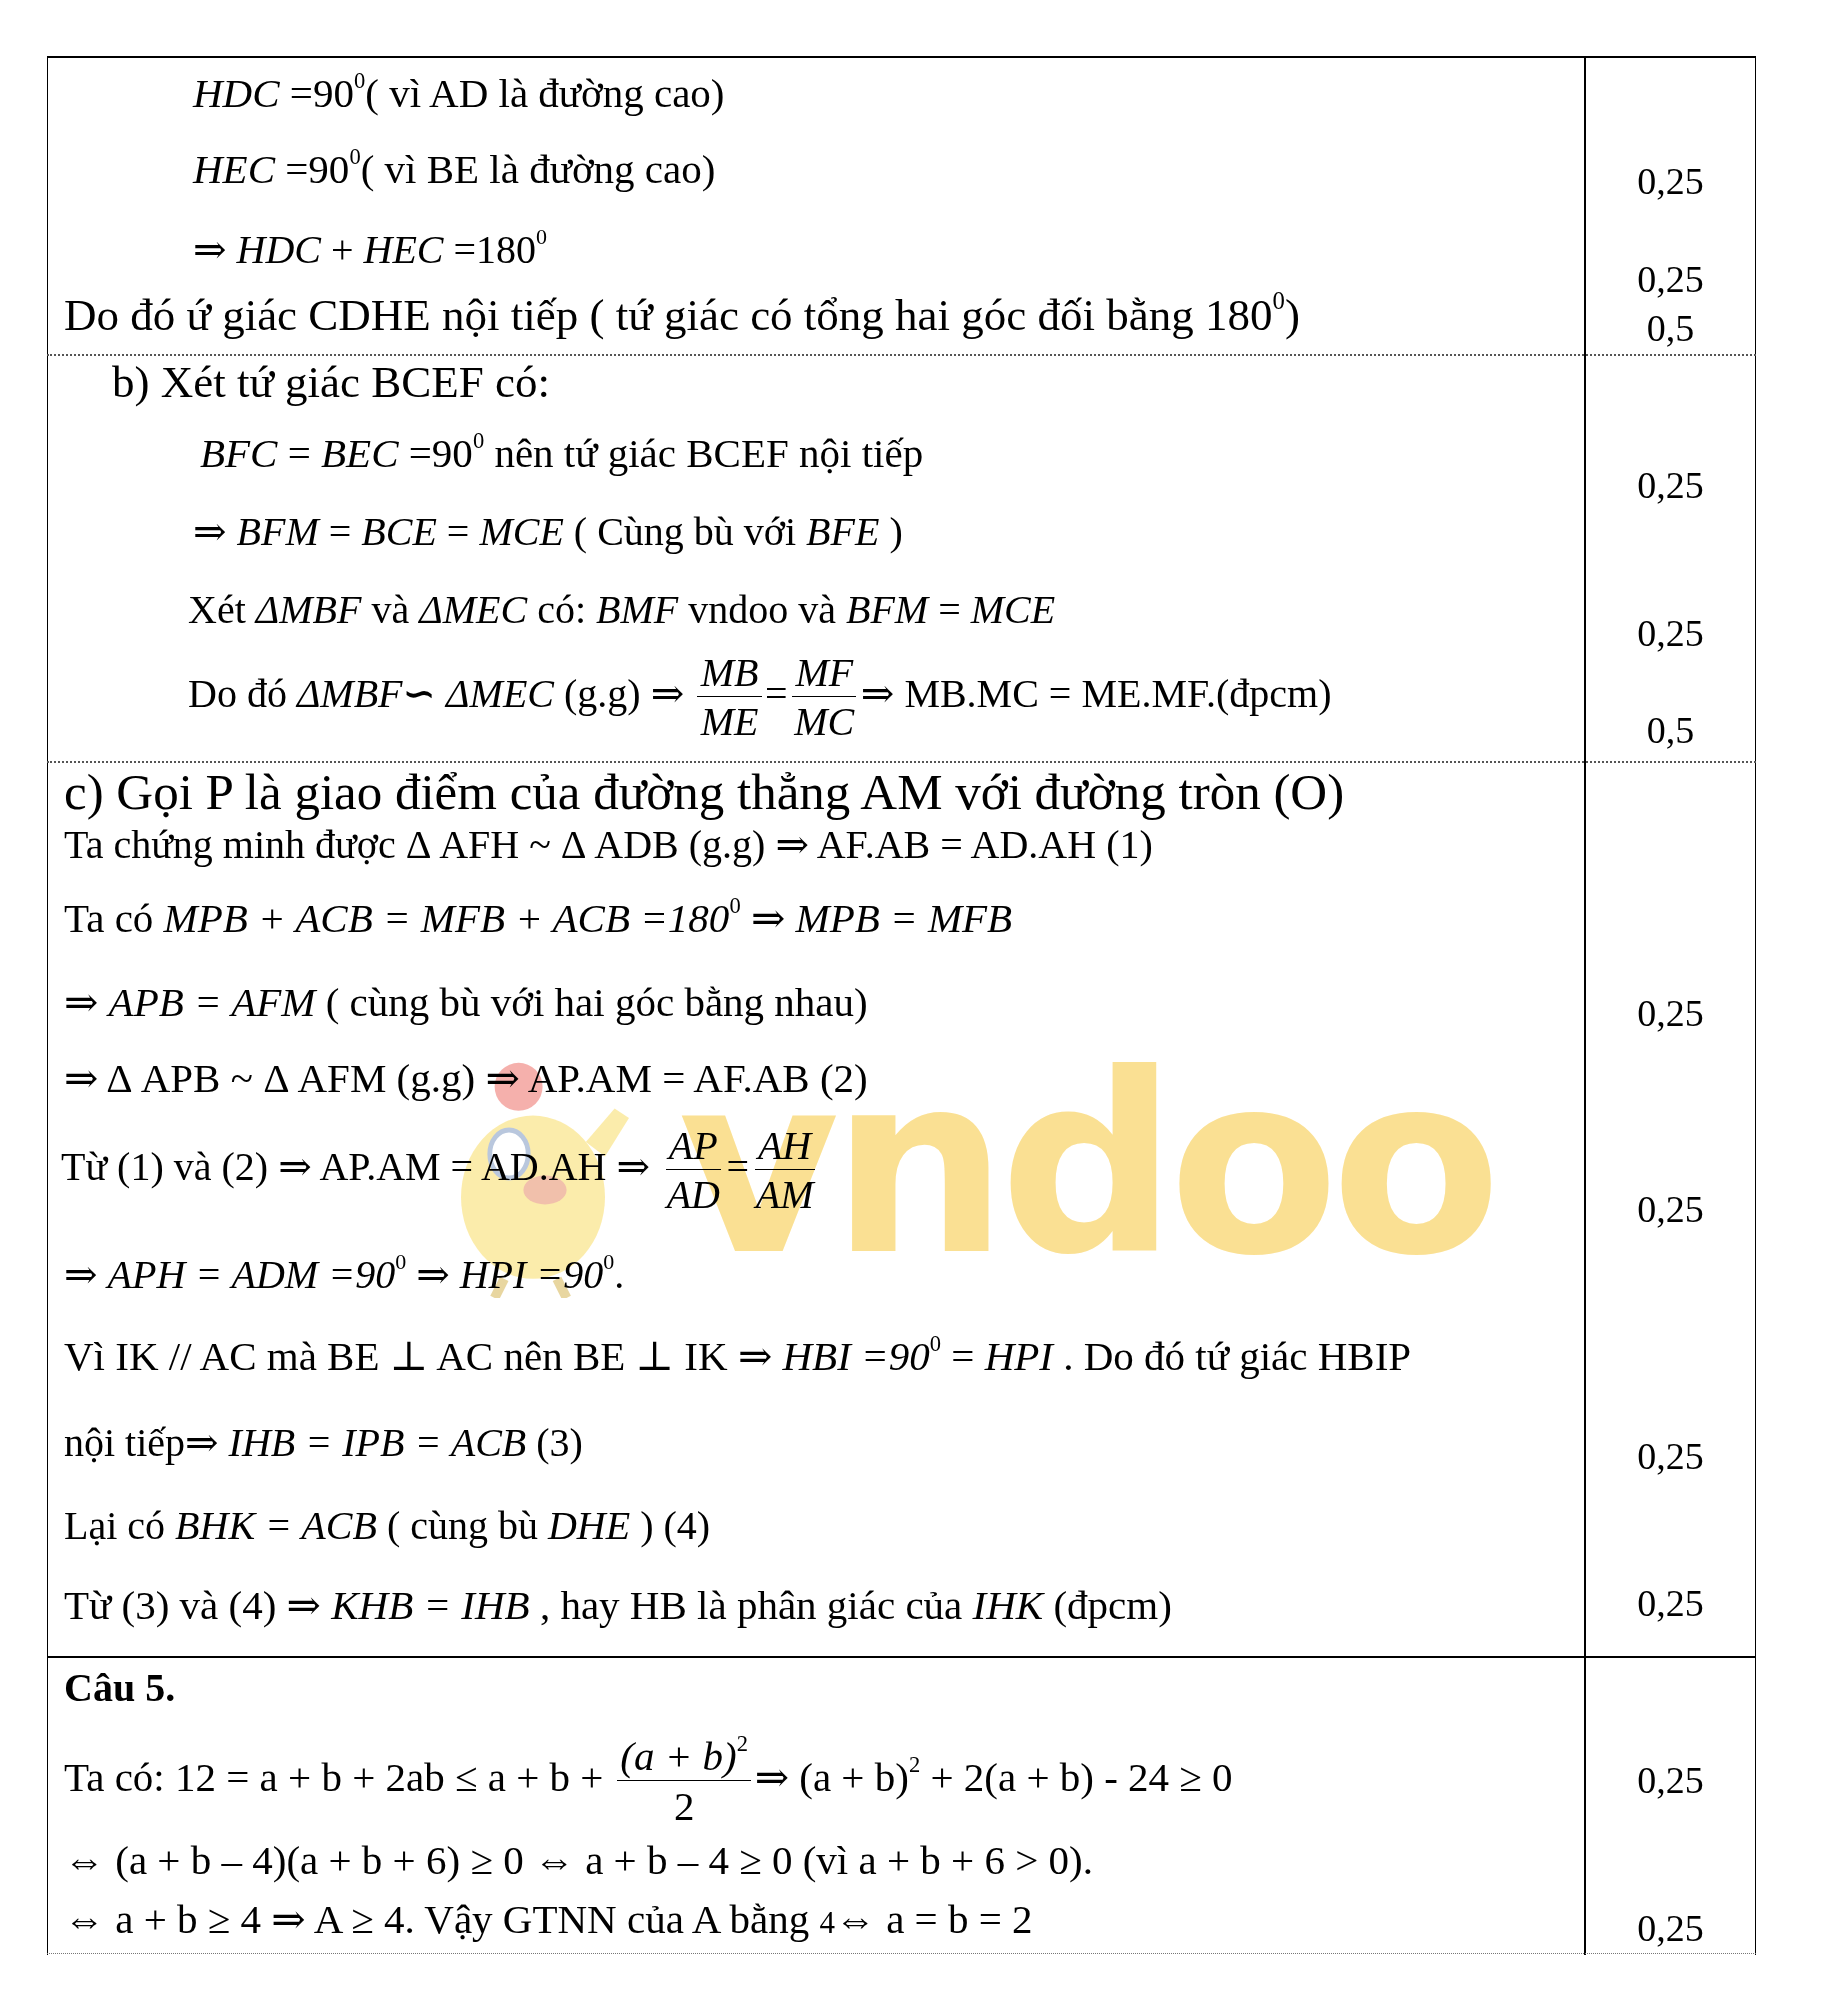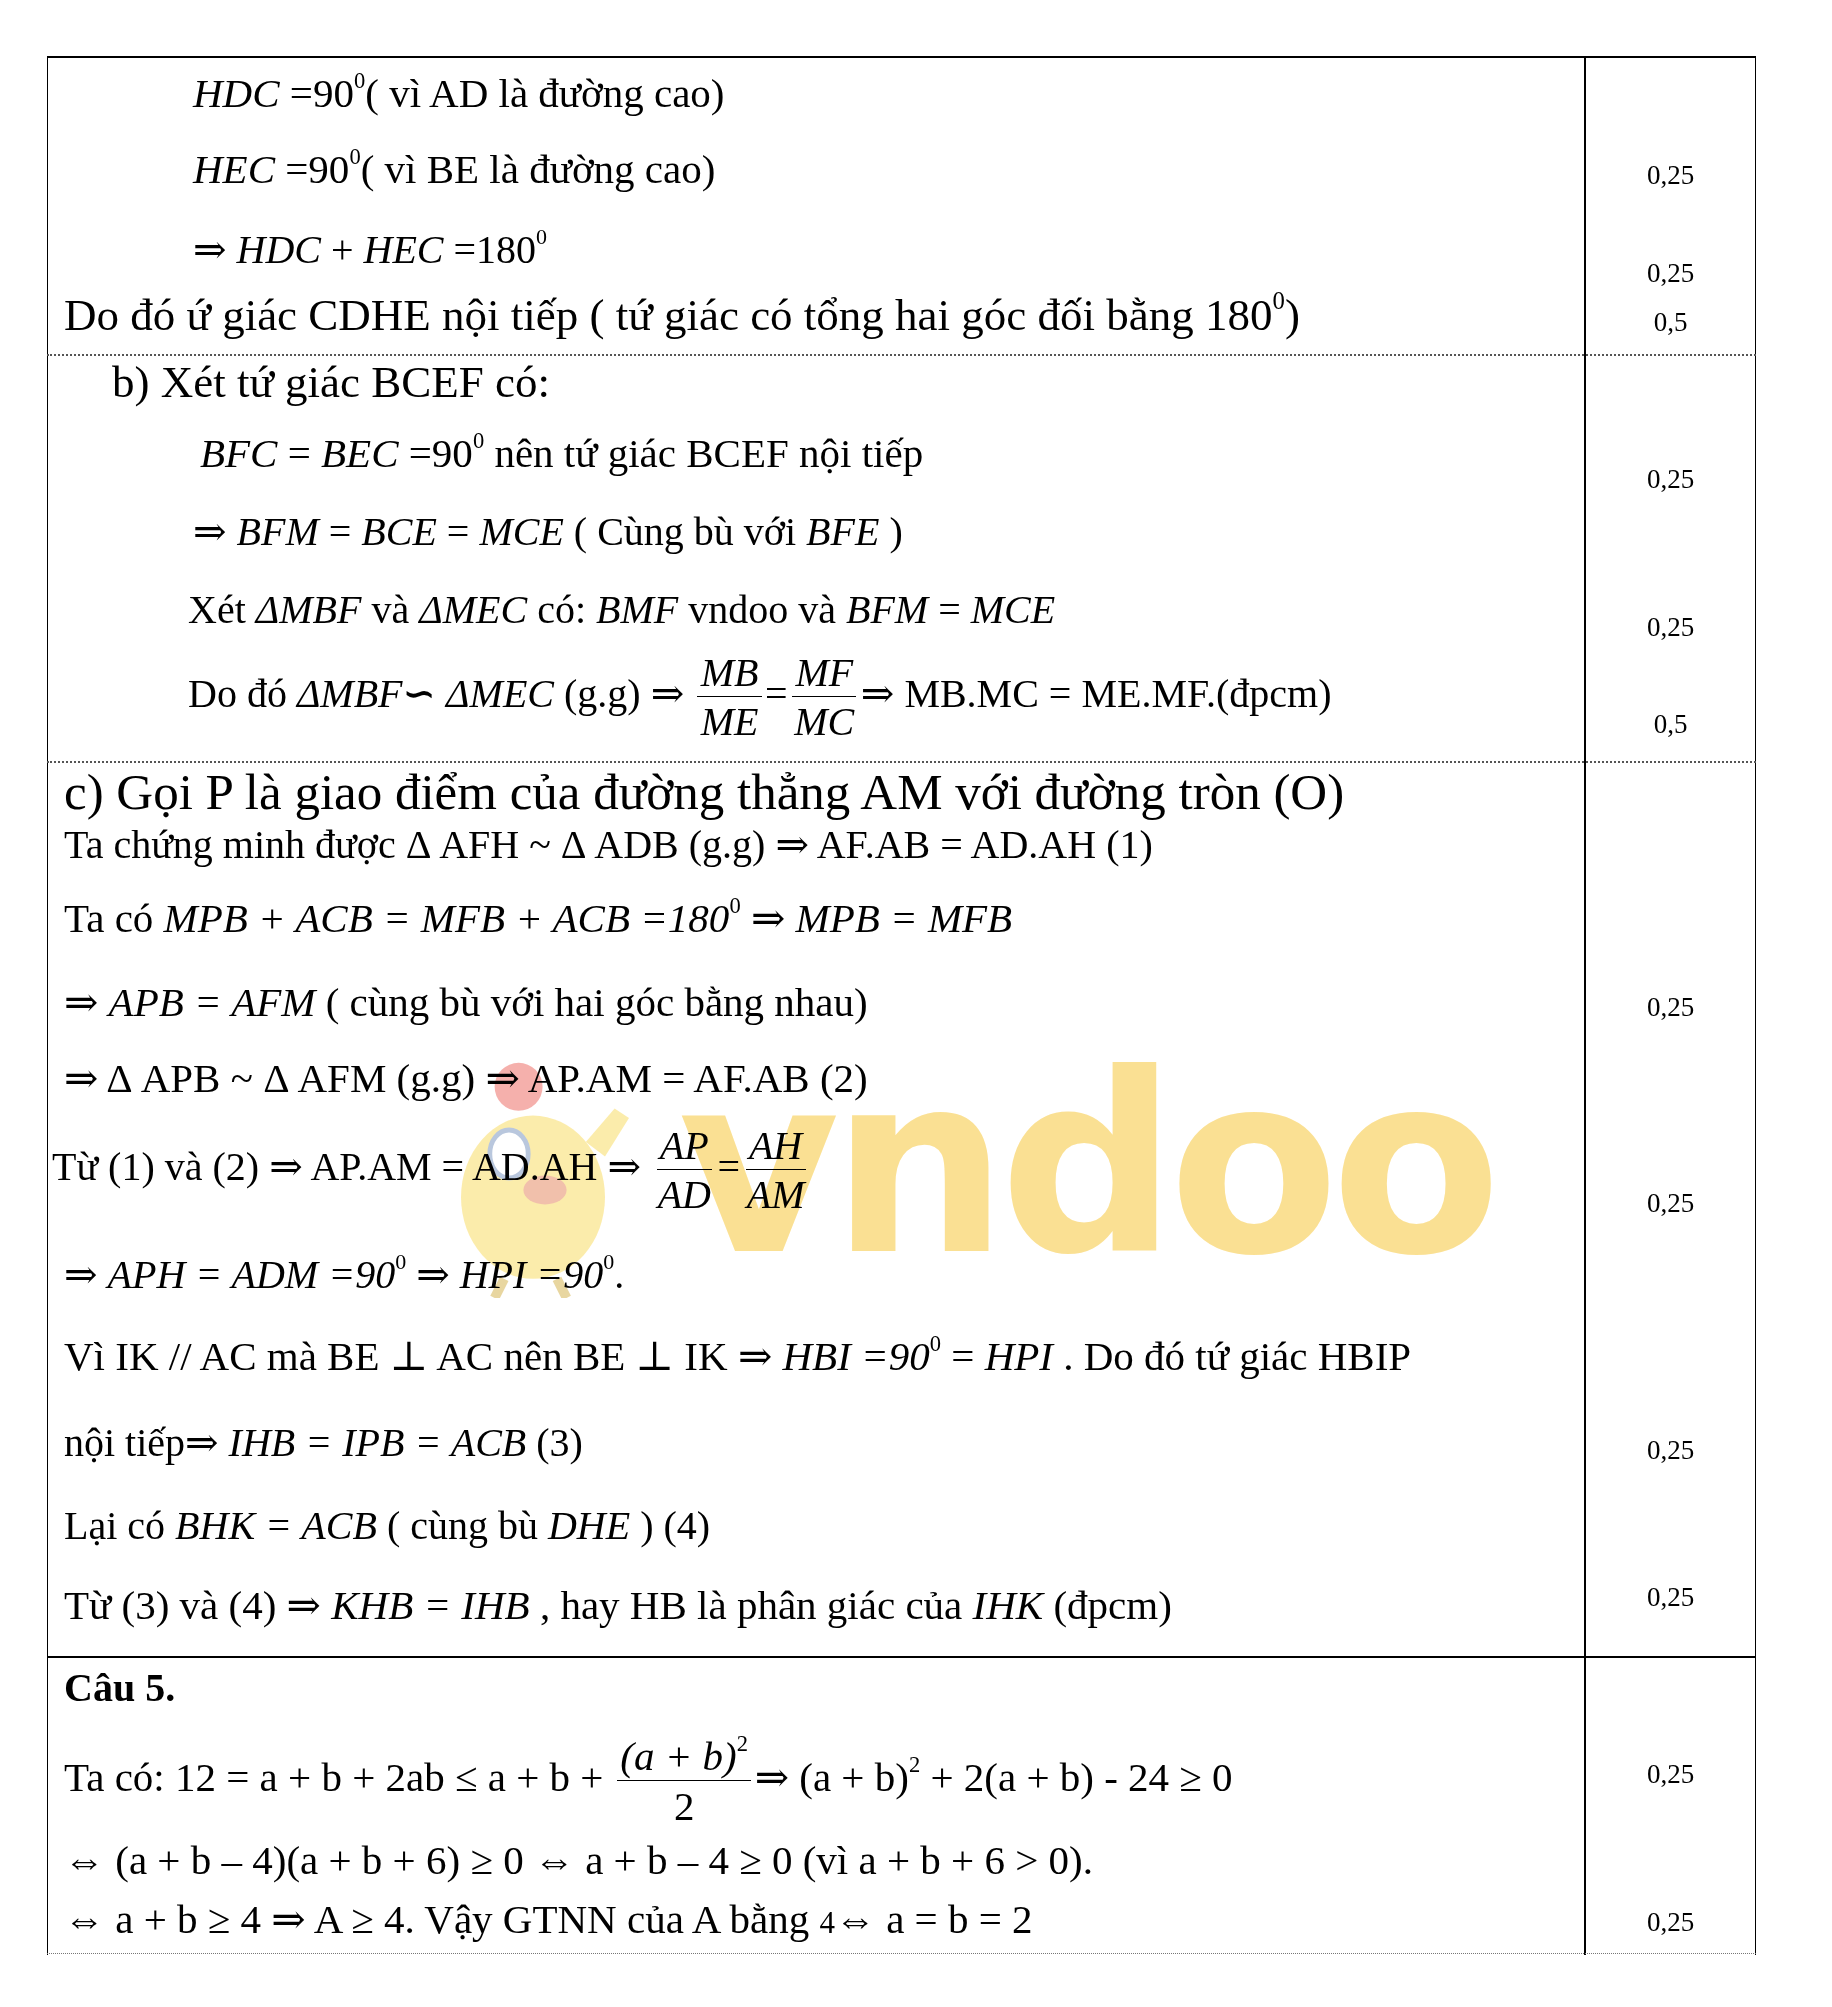--- a/index.html
+++ b/index.html
@@ -7,21 +7,21 @@
          font-family: "Liberation Serif", "DejaVu Serif", serif; color: #000; }
   .tbl { position: absolute; left: 47px; top: 56px; width: 1709px; height: 1899px;
          border-left: 1.7px solid #000; border-right: 1.7px solid #000; border-top: 2.5px solid #000;
          box-sizing: border-box; }
   .colline { position: absolute; left: 1584px; top: 56px; width: 1.7px; height: 1899px; background: #000; }
   .sep-dot { position: absolute; left: 47px; width: 1709px; height: 0; border-top: 2.5px dotted #555; }
   .sep-solid { position: absolute; left: 47px; width: 1709px; height: 0; border-top: 2.5px solid #000; }
   .sep-bottom { position: absolute; left: 47px; width: 1709px; height: 0; border-top: 1.7px dotted #777; }
   .line { position: absolute; white-space: nowrap; font-size: 41px; line-height: 1; }
   .line.sm { font-size: 40px; }
-  .score { position: absolute; left: 1585px; width: 171px; text-align: center; font-size: 27px; line-height: 1; }
+  .score { position: absolute; left: 1585px; width: 171px; text-align: center; font-size: 38px; line-height: 1; }
   i, .m { font-style: italic; }
   sup { font-size: 0.55em; vertical-align: 0.85em; line-height: 0; }
   .frac { display: inline-flex; flex-direction: column; align-items: center; vertical-align: middle;
           font-style: italic; margin: 0 3.3px; }
   .frac .num { padding: 0 3.3px 3.3px; border-bottom: 1.7px solid #000; line-height: 1; }
   .frac .den { padding: 5px 3.3px 0; line-height: 1; }
   .bold { font-weight: bold; }
   .watermark { position: absolute; left: 413px; top: 1041px; width: 868px; height: 265px; pointer-events: none; opacity: 0.42; }
   .wm-text { position: absolute; left: 265px; top: 0; font-family: "DejaVu Sans", sans-serif; font-weight: bold;
              font-size: 248px; line-height: 1; color: #f5b700; letter-spacing: -8.3px; }
@@ -90,21 +90,21 @@
 
 <div class="line" style="left:64px; top:767px; font-size:51px">c) Gọi P là giao điểm của đường thẳng AM với đường tròn (O)</div>
 <div class="line sm" style="left:64px; top:825px">Ta chứng minh được   Δ AFH ~ Δ ADB (g.g) ⇒ AF.AB = AD.AH    (1)</div>
 <div class="line" style="left:64px; top:898px">
   <span>Ta có  </span><i>MPB + ACB = MFB + ACB =180</i><sup>0</sup><span> ⇒ </span><i>MPB  = MFB</i>
 </div>
 <div class="line" style="left:64px; top:982px">
   <span>⇒  </span><i>APB  = AFM</i><span>  ( cùng bù với hai góc bằng nhau)</span>
 </div>
 <div class="line" style="left:64px; top:1058px">⇒ Δ APB  ~   Δ AFM (g.g) ⇒ AP.AM = AF.AB   (2)</div>
-<div class="line sm" style="left:52px; top:1126px">
+<div class="line sm" style="left:61px; top:1126px">
   <span>Từ (1) và (2) ⇒ AP.AM = AD.AH ⇒ </span><span class="frac">
       <span class="num">AP</span>
       <span class="den">AD</span>
     </span><span>=</span><span class="frac">
       <span class="num">AH</span>
       <span class="den">AM</span>
     </span>
 </div>
 <div class="line sm" style="left:64px; top:1255px">
   <span>⇒   </span><i>APH = ADM  =90</i><sup>0</sup><span> ⇒ </span><i>HPI =90</i><sup>0</sup><span>.</span>

